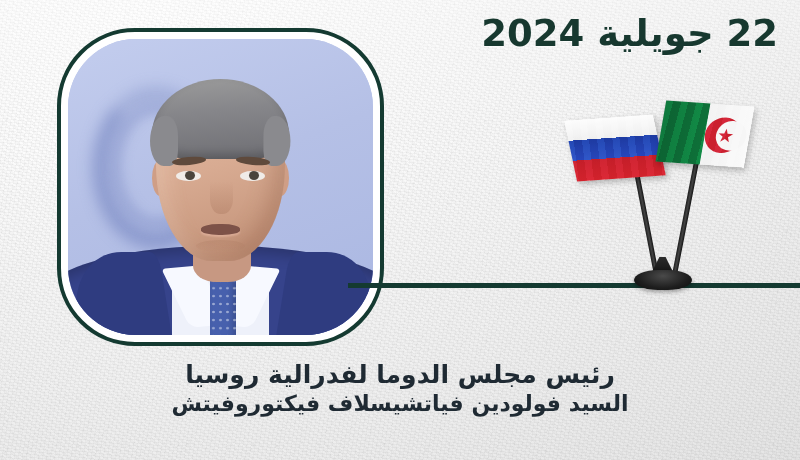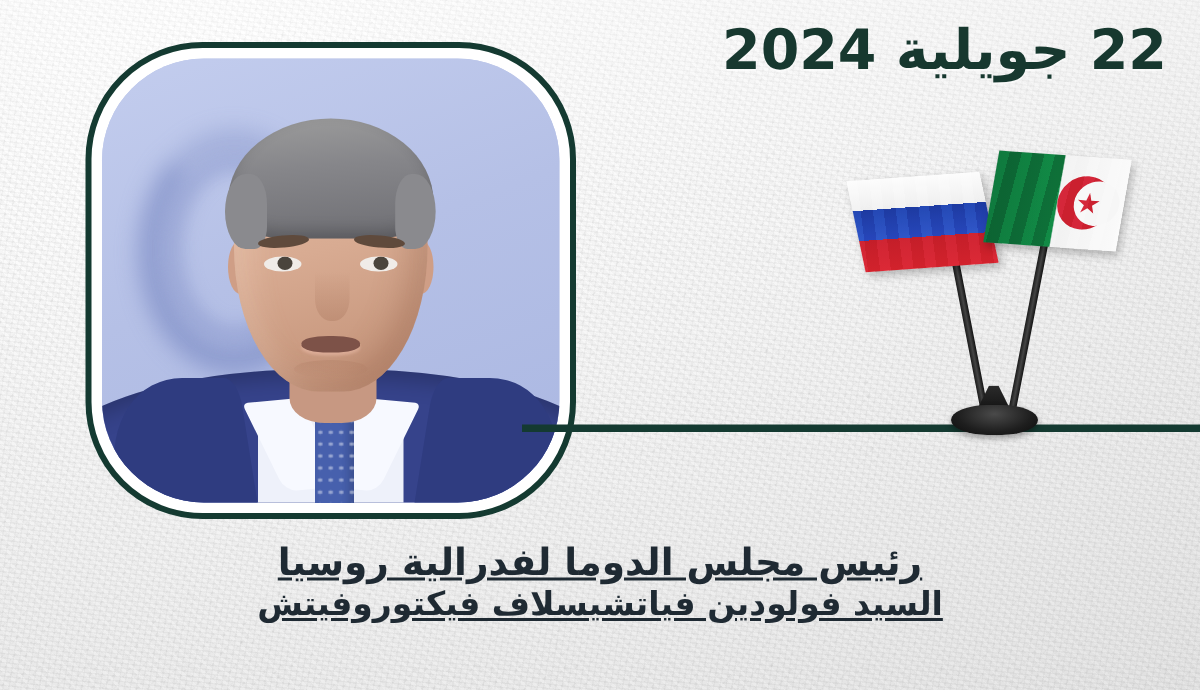--- a/index.html
+++ b/index.html
@@ -356,21 +356,21 @@
   #caption {
     position:absolute;
     left:0; right:0;
     top:360px;
     direction:rtl;
     text-align:center;
     color:#1f2a33;
     font-weight:bold;
     line-height:1.22;
   }
-  .cap-line { font-size:25px; letter-spacing:-.3px; white-space:nowrap;text-decoration:underline; }
+  .cap-line { font-size:25px; letter-spacing:-.3px; white-space:nowrap; }
   .cap-line-2 { font-size:22px; }
 </style>
 </head>
 <body>
 
 <div id="card">
 
   <div class="bg-base"></div>
   <div class="bg-tex"></div>
   <div class="bg-tex2"></div>

